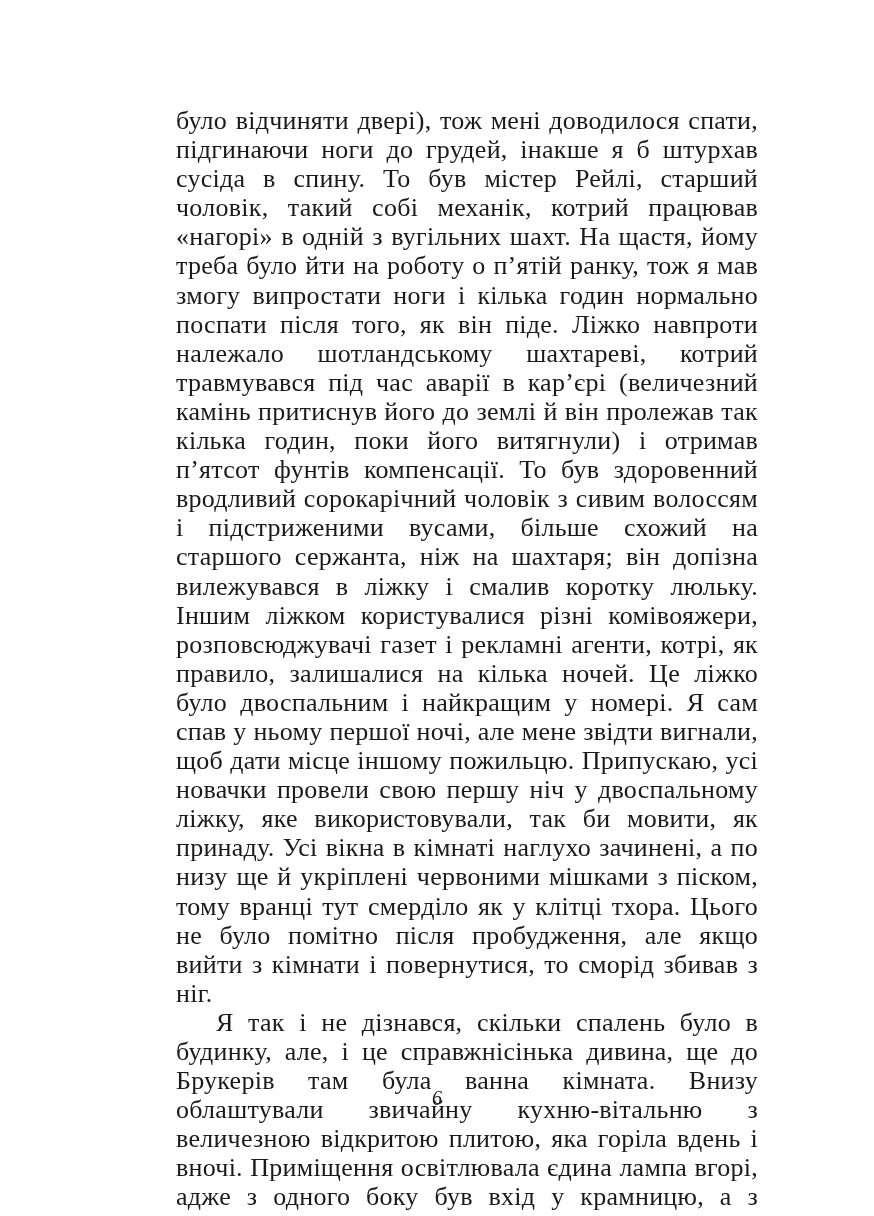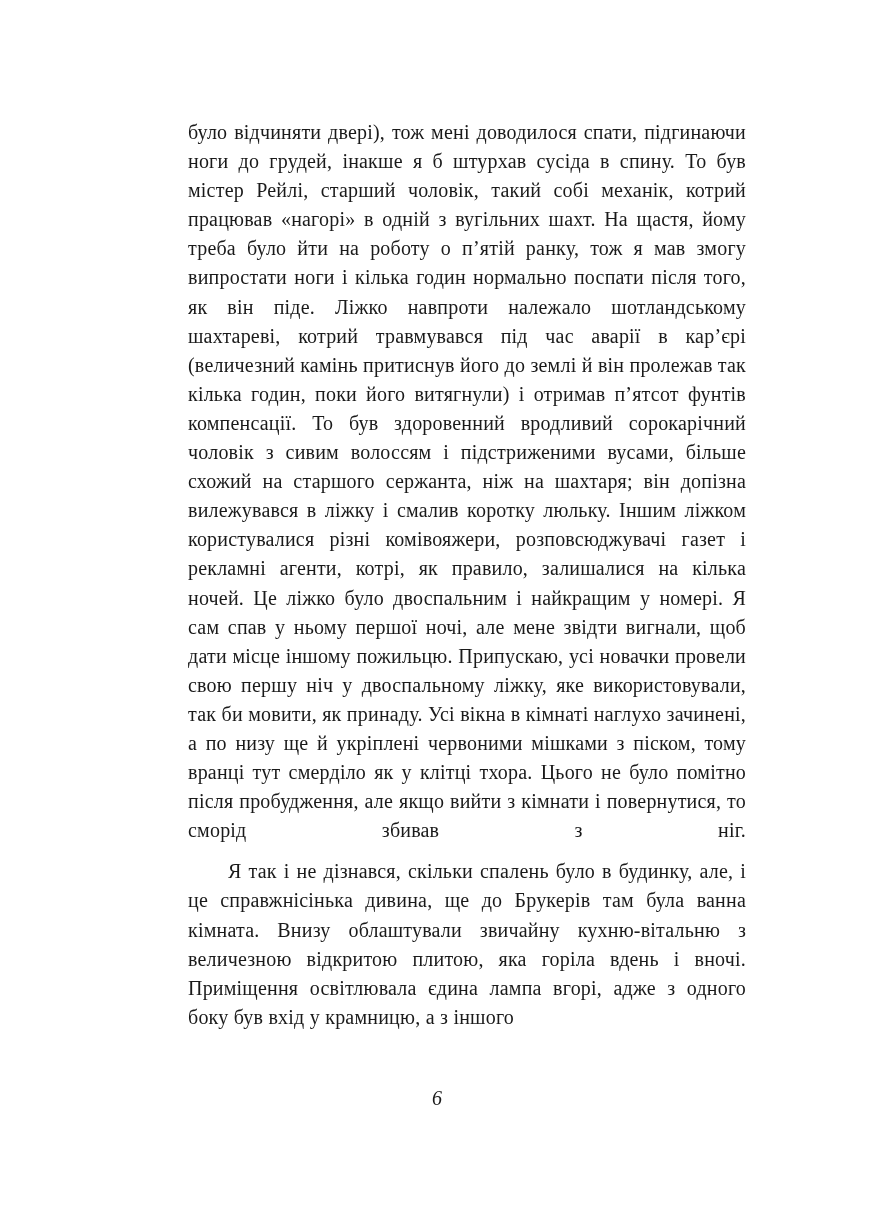--- a/index.html
+++ b/index.html
@@ -26,22 +26,22 @@
   }
 
   .text-block {
     position: absolute;
     left: 176px;
     top: 106px;
     width: 582px;
   }
 
   .para {
-    margin: 12px;
-    font-size: 20px;
+    margin: 0;
+    font-size: 26px;
     line-height: 29.1px;
     text-align: justify;
     text-justify: inter-word;
     letter-spacing: 0.01em;
     word-spacing: 0.005em;
     hyphens: none;
     -webkit-hyphens: none;
   }
 
   

